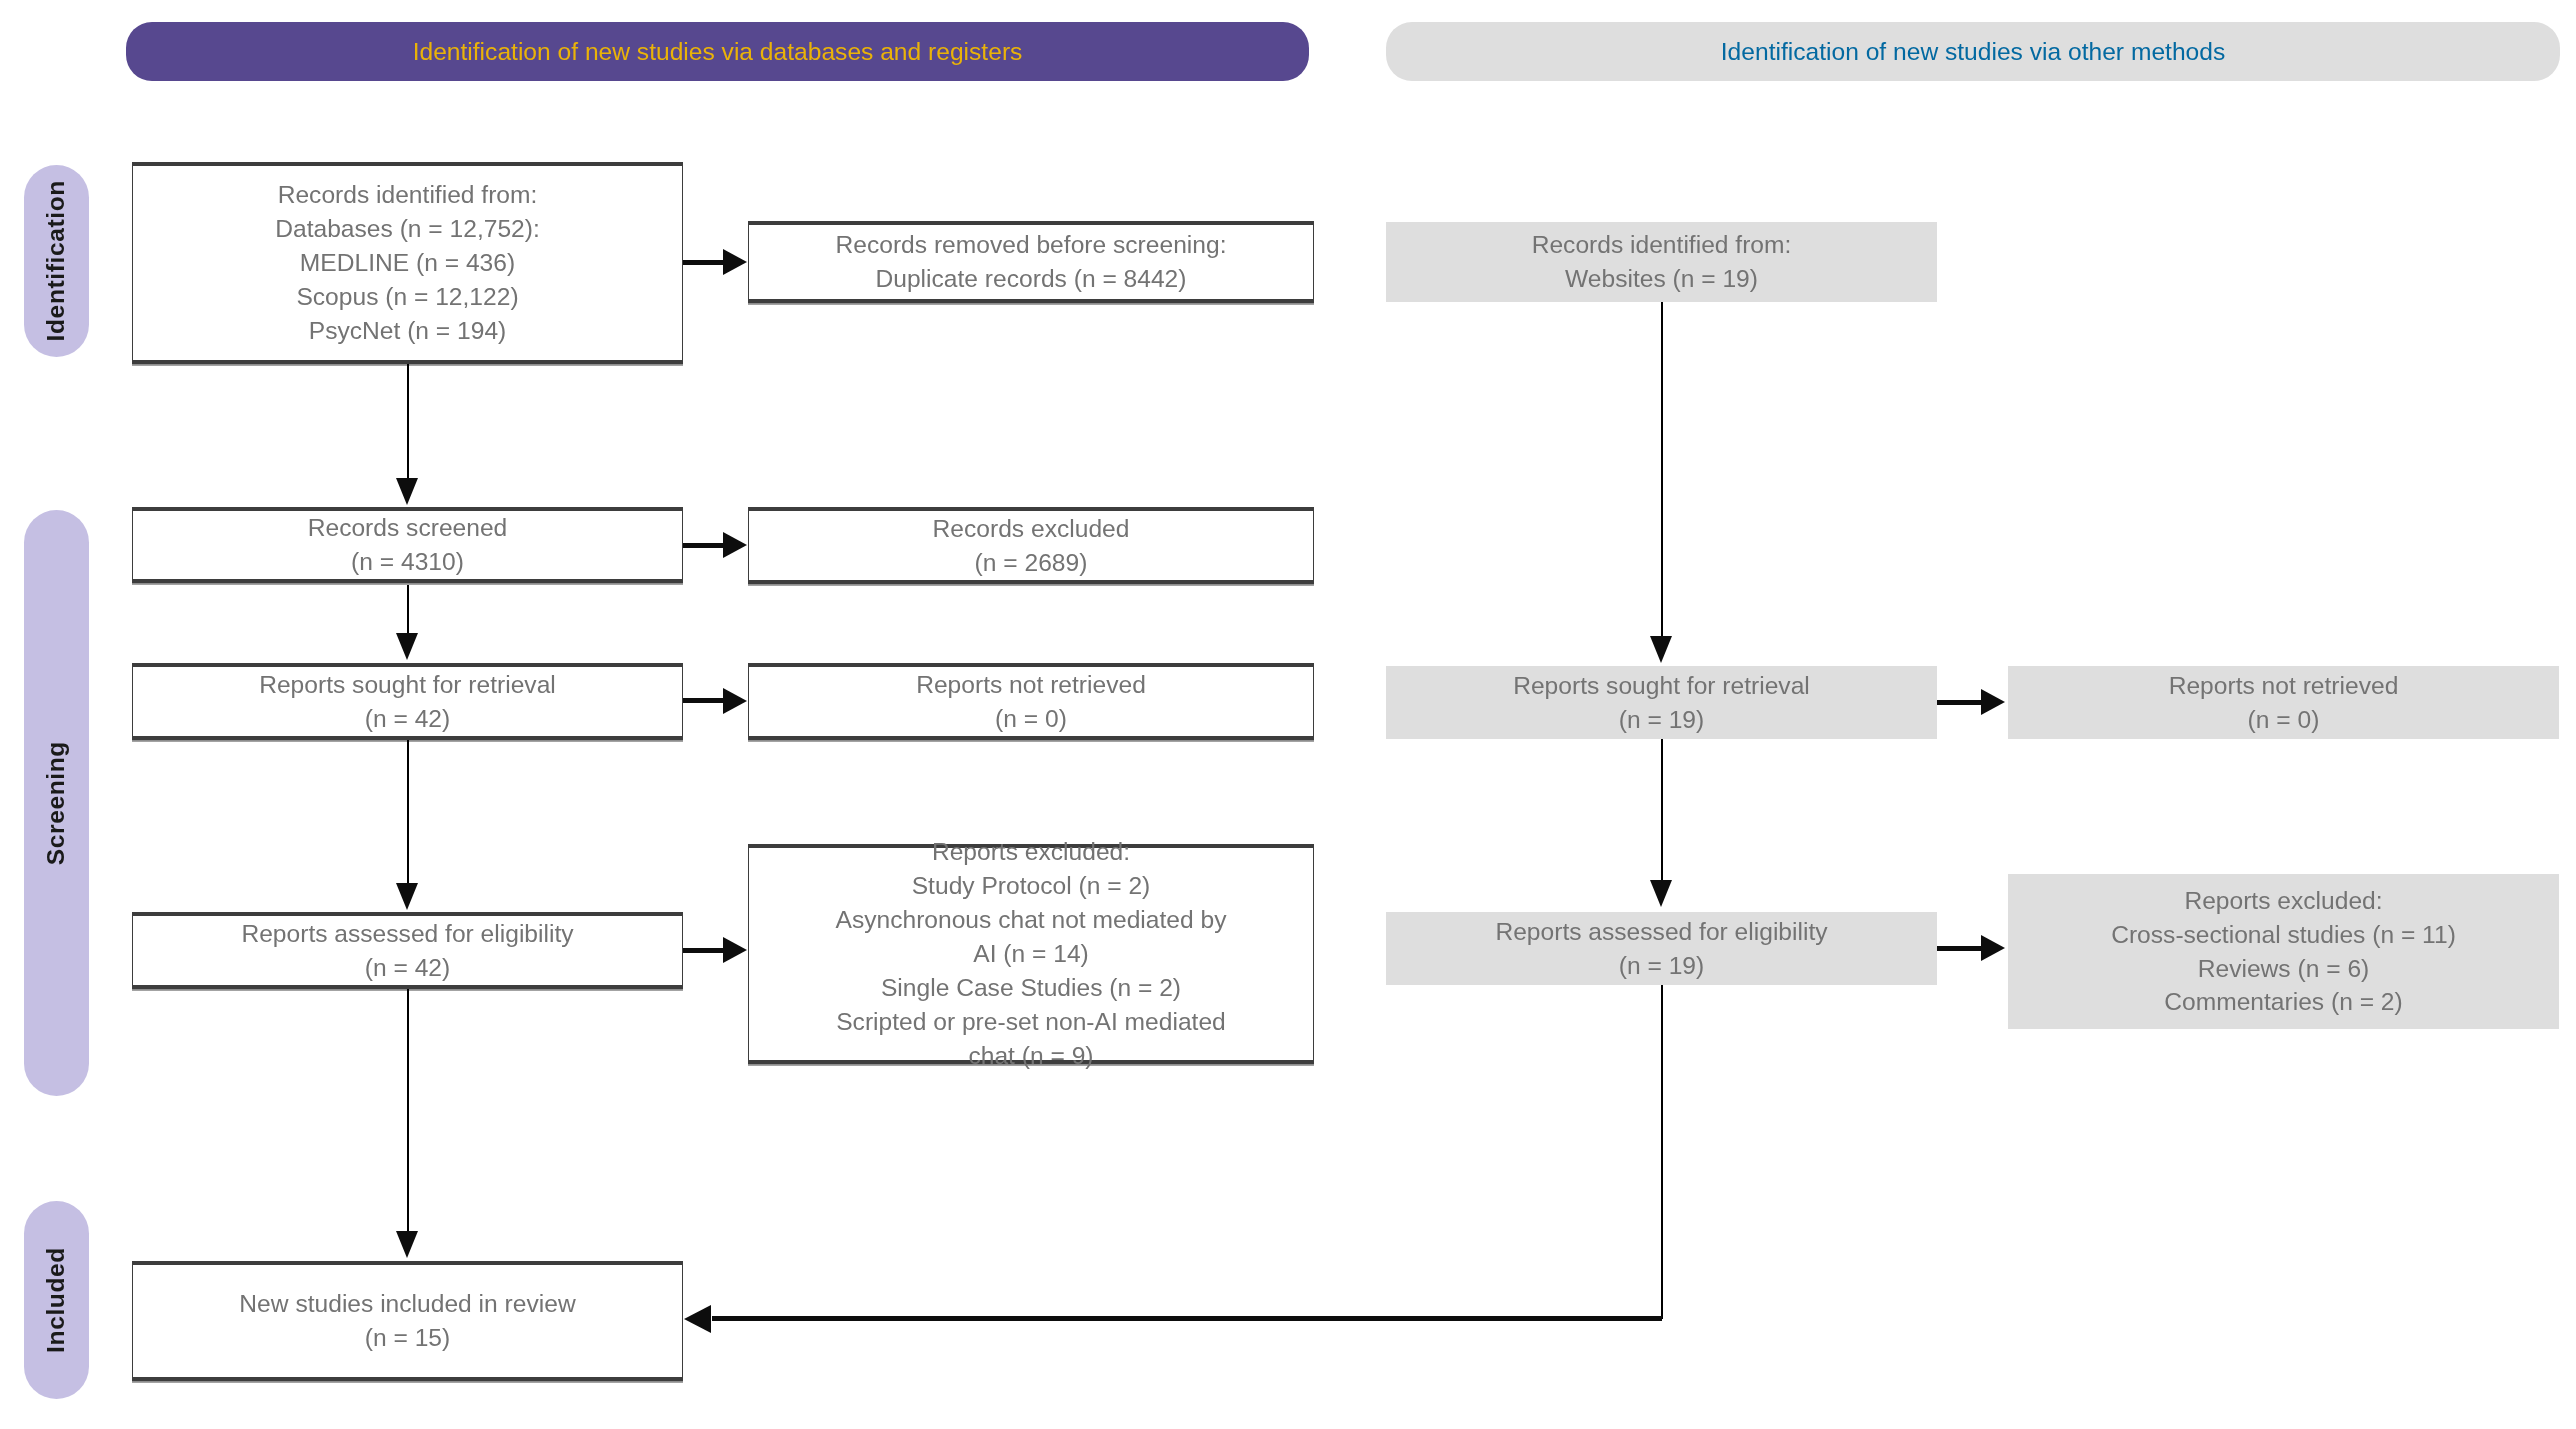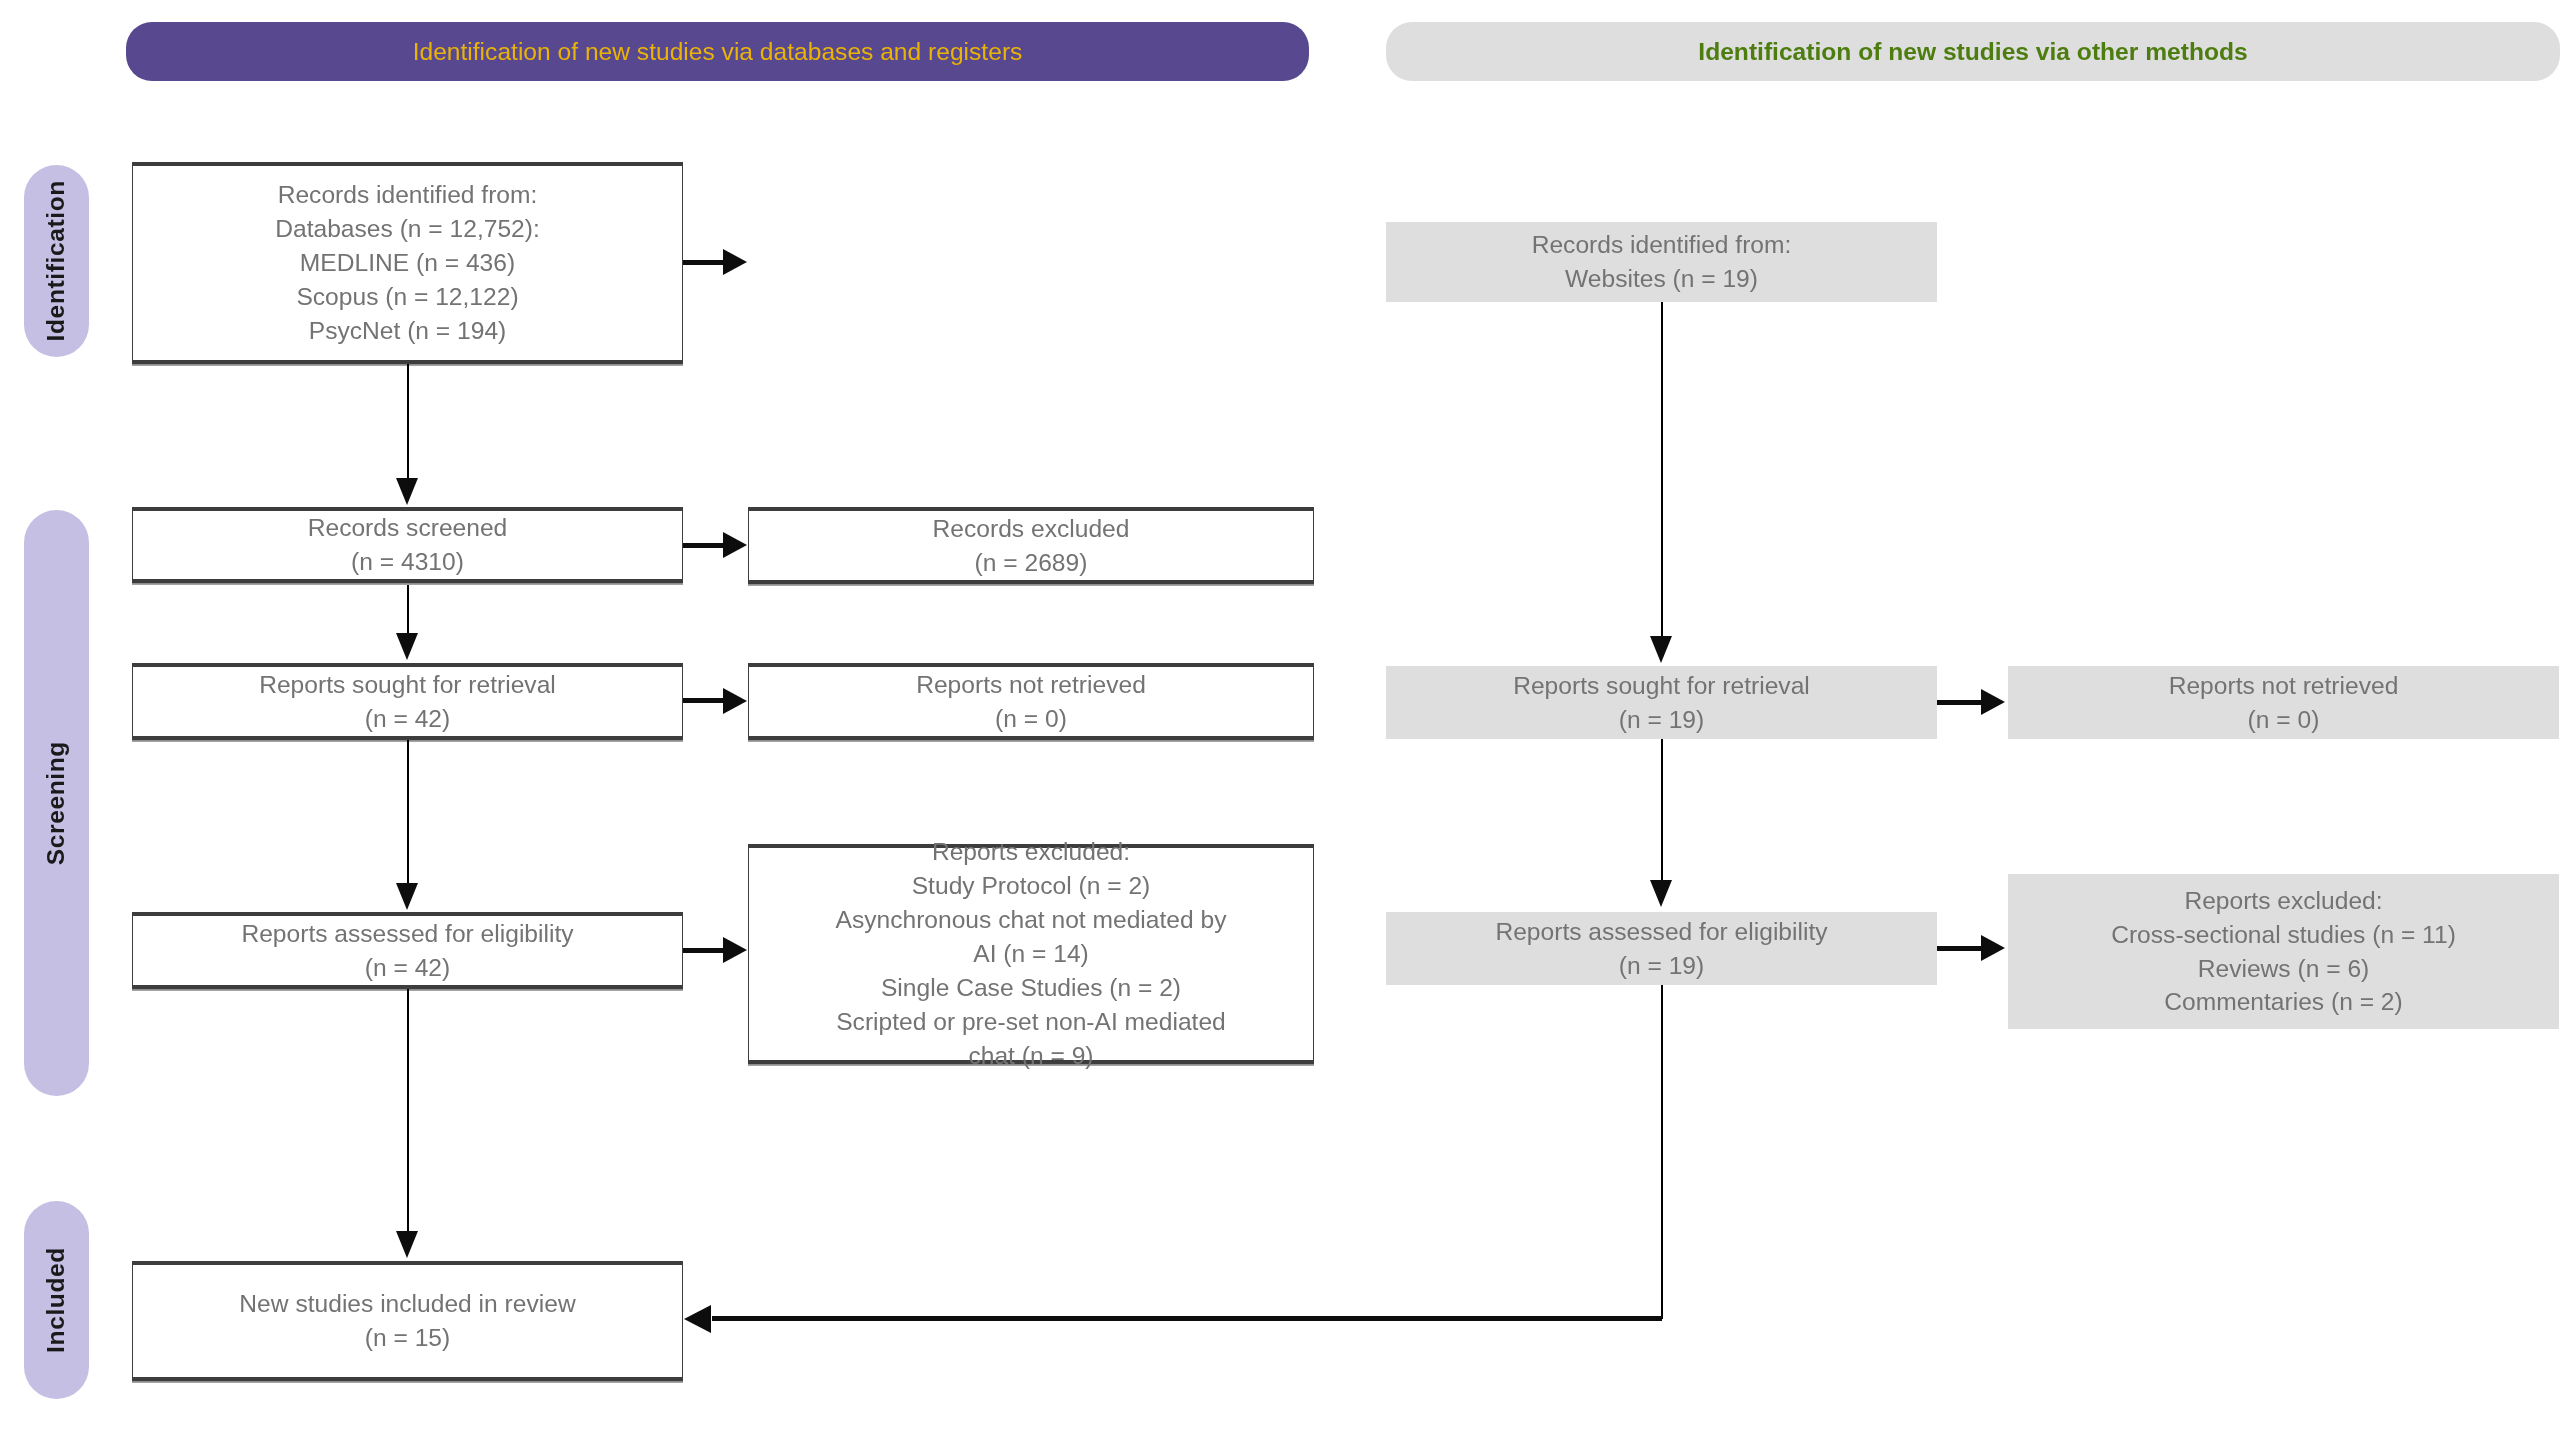--- a/index.html
+++ b/index.html
@@ -49,22 +49,21 @@
     font-size: 24.6px;
     line-height: 1.1;
     text-align: center;
   }
   .col-header.primary {
     background: #57488f;
     color: #eab308;
   }
   .col-header.secondary {
     background: #dedede;
-    color: #4d7c0f;
-    font-weight: bold;
+    color: #0369a1;
   }
 
   
   .flow-box {
     position: absolute;
     box-sizing: border-box;
     display: flex;
     align-items: center;
     justify-content: center;
     text-align: center;
@@ -147,20 +146,24 @@
   </div>
 
   <div class="flow-box white" style="left:132px; top:162px; width:551px; height:202px;">
     <span class="box-text">Records identified from:
 Databases (n = 12,752):
 MEDLINE (n = 436)
 Scopus (n = 12,122)
 PsycNet (n = 194)</span>
   </div>
 
+  <div class="flow-box white" style="left:748px; top:221px; width:566px; height:82px;">
+    <span class="box-text">Records removed before screening:
+Duplicate records (n = 8442)</span>
+  </div>
 
   <div class="flow-box white" style="left:132px; top:507px; width:551px; height:76px;">
     <span class="box-text">Records screened
 (n = 4310)</span>
   </div>
 
   <div class="flow-box white" style="left:748px; top:507px; width:566px; height:77px;">
     <span class="box-text">Records excluded
 (n = 2689)</span>
   </div>

